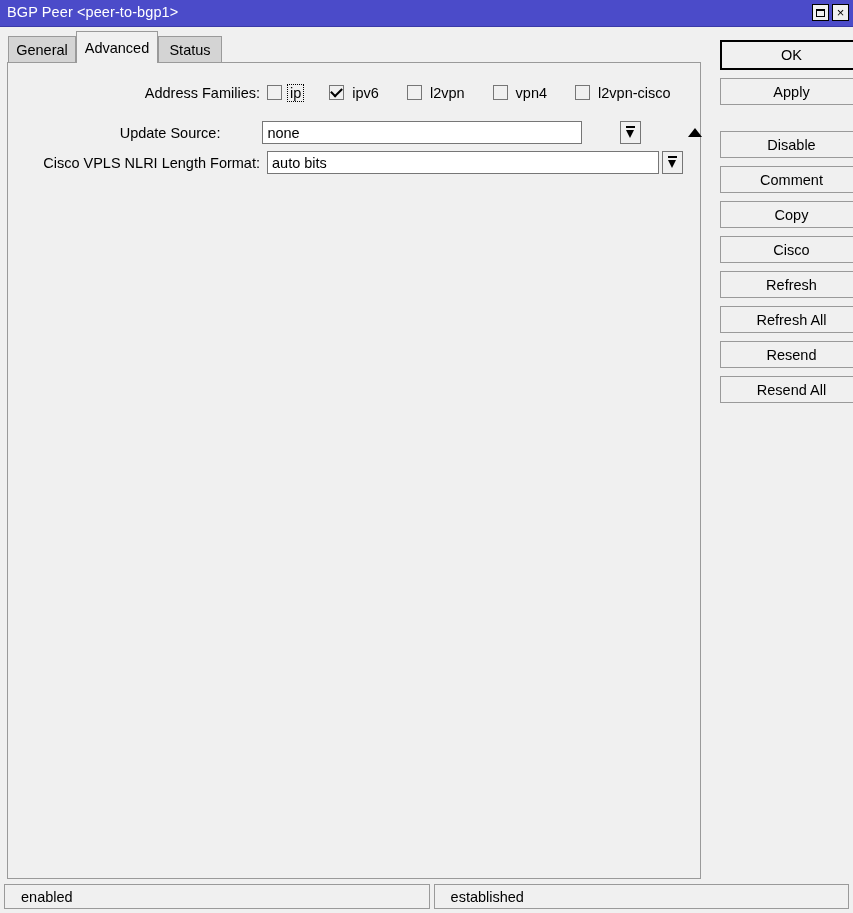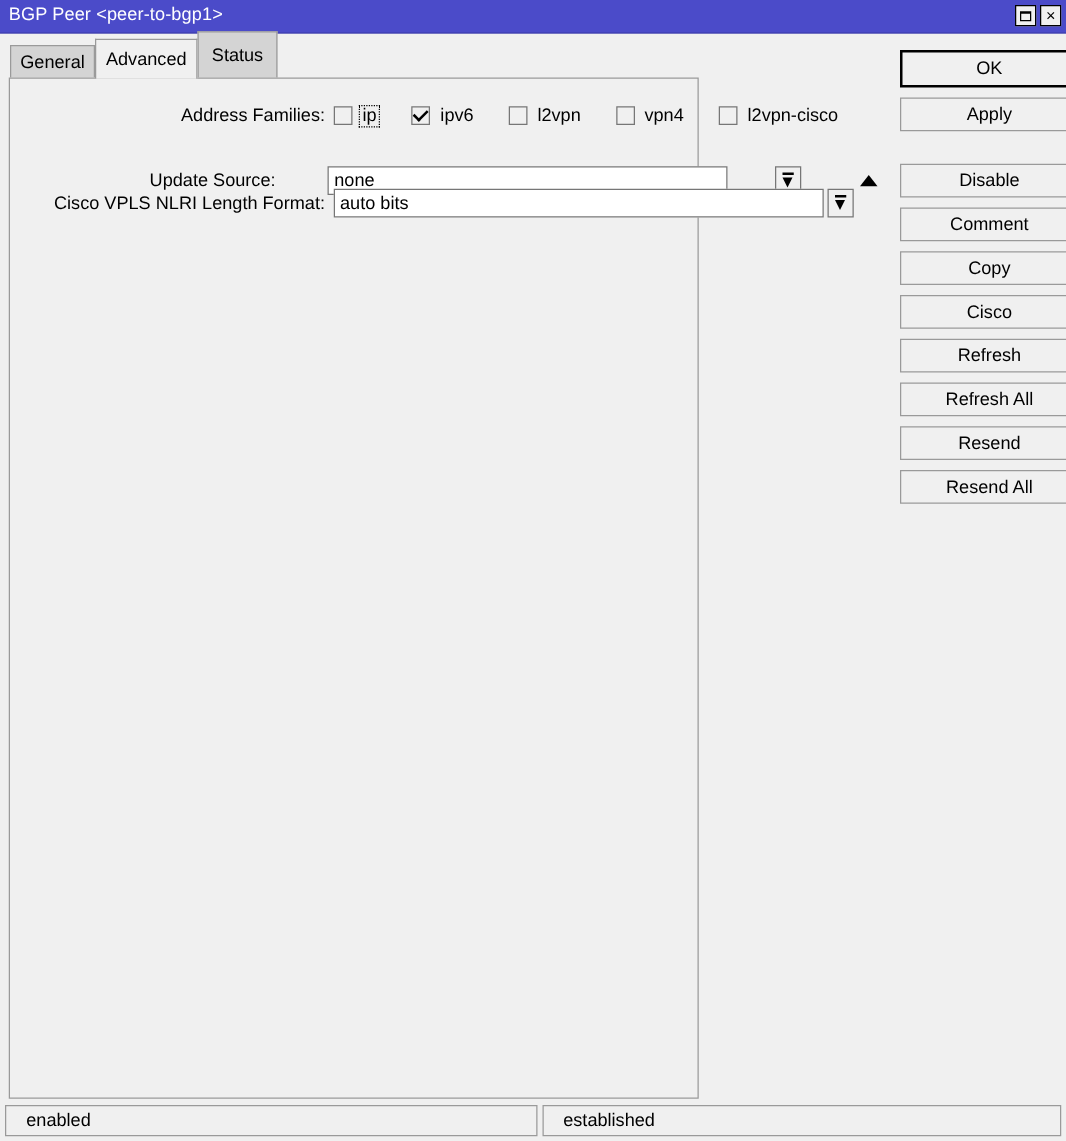--- a/index.html
+++ b/index.html
@@ -83,46 +83,46 @@
     cursor: pointer;
     color: #000;
   }
   .tab.selected {
     background: #f0f0f0;
     border-color: #9a9a9a;
     z-index: 3;
   }
   #tab0 { left: 8px;   width: 68px;  height: 27px; }
   #tab1 { left: 76px;  width: 82px;  height: 32px; }
-  #tab2 { left: 158px; width: 64px;  height: 38px; }
+  #tab2 { left: 158px; width: 64px;  height: 27px; }
 
   
   .content-panel {
     position: absolute;
     left: 7px; top: 62px;
-    width: 552px; height: 817px;
+    width: 694px; height: 817px;
     background: #f0f0f0;
     border: 1px solid #9a9a9a;
     box-sizing: border-box;
   }
 
   
   .row {
     position: absolute;
     display: flex;
     align-items: center;
   }
   .row-label {
     text-align: right;
     font-size: 14.5px;
     white-space: nowrap;
     color: #000;
   }
   #row-af    { left: 0px; top: 22px; width: 694px; }
-  #row-upd   { left: 0px; top: 70px; width: 694px; gap: 35px; }
+  #row-upd   { left: 0px; top: 58px; width: 694px; gap: 35px; }
   #row-vpls  { left: 0px; top: 88px; width: 694px; }
 
   #row-af .row-label   { width: 252px; }
   #row-upd .row-label  { width: 252px; }
   #row-vpls .row-label { width: 252px; }
 
   
   .cbgroup {
     display: flex;
     align-items: center;

